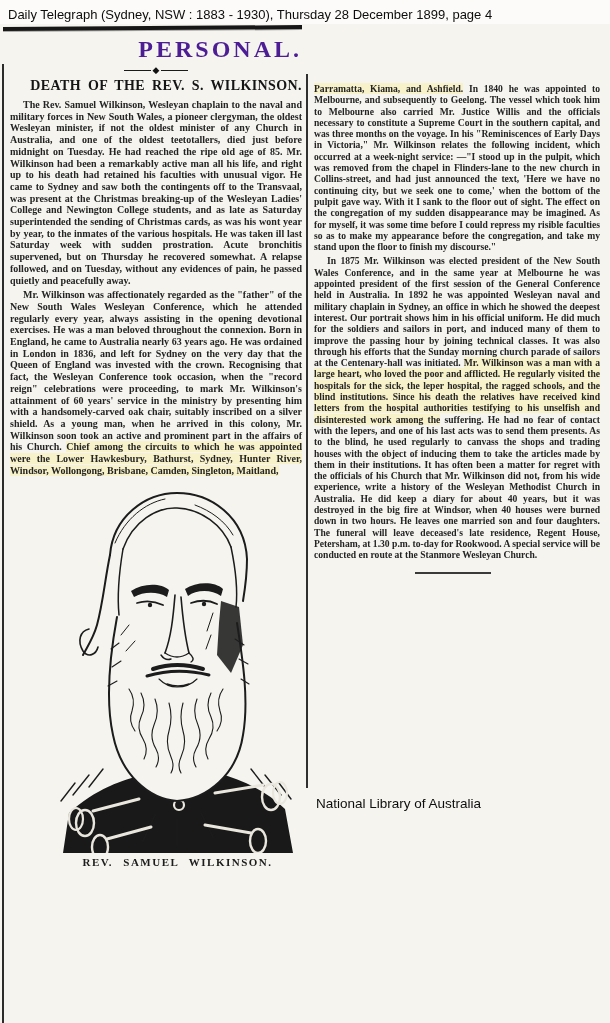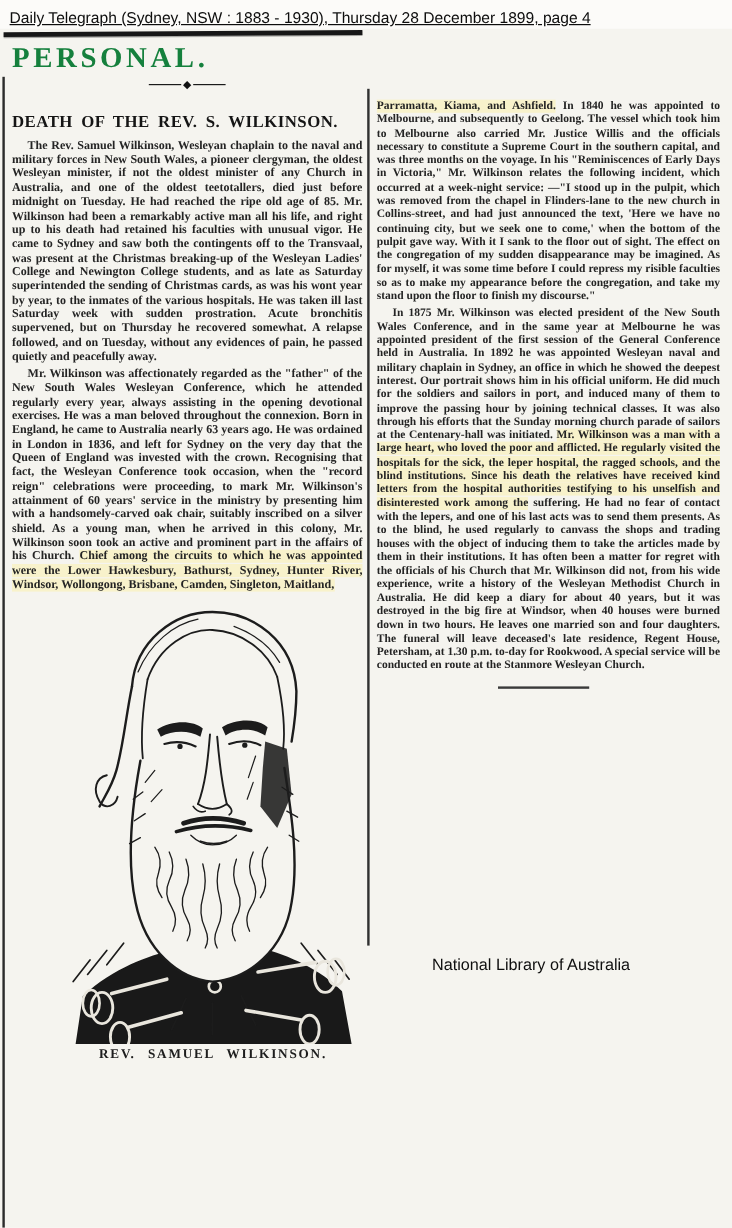--- a/index.html
+++ b/index.html
@@ -2,64 +2,64 @@
 <html style="--hl: #f8f2cb;"><head>
 <meta charset="utf-8">
 <style>
   html,body{margin:0;padding:0;}
   body{
     width:610px;height:1023px;position:relative;overflow:hidden;
     background:#fcfbf9;font-family:"Liberation Serif",serif;
   }
   .src-header{
     position:absolute;top:7px;left:8px;width:594px;
-    font-family:"Liberation Sans",sans-serif;font-size:13px;color:#0d0d0d;text-decoration:underline;
+    font-family:"Liberation Sans",sans-serif;font-size:13px;color:#0d0d0d;
   }
   .clip{
     position:absolute;top:24px;left:0;width:610px;height:999px;
     background:#f5f4ef;
   }
   .top-bar{
     position:absolute;left:3px;top:2px;width:299px;height:4px;
     background:#171717;transform:rotate(-0.35deg);
     box-shadow:0 1px 0 rgba(23,23,23,.35);
   }
   .left-rule{position:absolute;left:2px;top:40px;width:2px;height:959px;background:#2b2b2b;}
   .col-divider{position:absolute;left:306px;top:50px;width:2px;height:714px;background:#303030;}
 
   .col1{position:absolute;left:10px;top:12px;width:292px;}
   .col2{position:absolute;left:314px;top:56px;width:286px;}
 
   .sec-title{
-    text-align:left;margin:0;color:#15803d;
+    text-align:right;margin:0;color:#4c1d95;
     font-size:24px;font-weight:bold;letter-spacing:3px;
   }
   .sec-divider{display:flex;align-items:center;justify-content:center;height:12px;margin:1px 0 2px;}
   .sec-divider .line{width:27px;height:1px;background:#1a1a1a;}
   .sec-divider .diamond{font-size:9px;line-height:9px;color:#111;margin:0 2px;}
   .headline{
-    text-align:left;margin:19px 0 5px;color:#151515;white-space:nowrap;
+    text-align:right;margin:2px 0 5px;color:#151515;white-space:nowrap;
     font-size:14px;font-weight:bold;letter-spacing:.4px;word-spacing:3px;
   }
   .para{margin:3px 0 1px;text-align:justify;color:#242424;font-weight:bold;}
   .col1 .para{font-size:10px;line-height:11.7px;}
   .col2 .para{font-size:9.6px;line-height:11.3px;}
   .para.indent{text-indent:13px;}
   .hl{background:var(--hl,#f8f2cb);}
 
   .portrait-fig{margin:6px 0 0 45px;width:245px;}
   .portrait-fig svg{display:block;}
   .caption{
     text-align:center;margin-top:3px;color:#1d1d1d;
     font-size:11px;font-weight:bold;letter-spacing:1.5px;word-spacing:6px;
   }
   .end-rule{width:76px;height:2px;background:#3a3a3a;margin:12px 0 0 101px;}
   .attrib{
     position:absolute;left:316px;top:771px;
-    font-family:"Liberation Sans",sans-serif;font-size:13.5px;line-height:18px;color:#0e0e0e;margin-left:44px;
+    font-family:"Liberation Sans",sans-serif;font-size:13.5px;line-height:18px;color:#0e0e0e;
   }
 </style>
 </head>
 <body>
 
 <div class="src-header">Daily Telegraph (Sydney, NSW : 1883 - 1930), Thursday 28 December 1899, page 4</div>
 
 <div class="clip">
   <div class="top-bar"></div>
   <div class="left-rule"></div>

